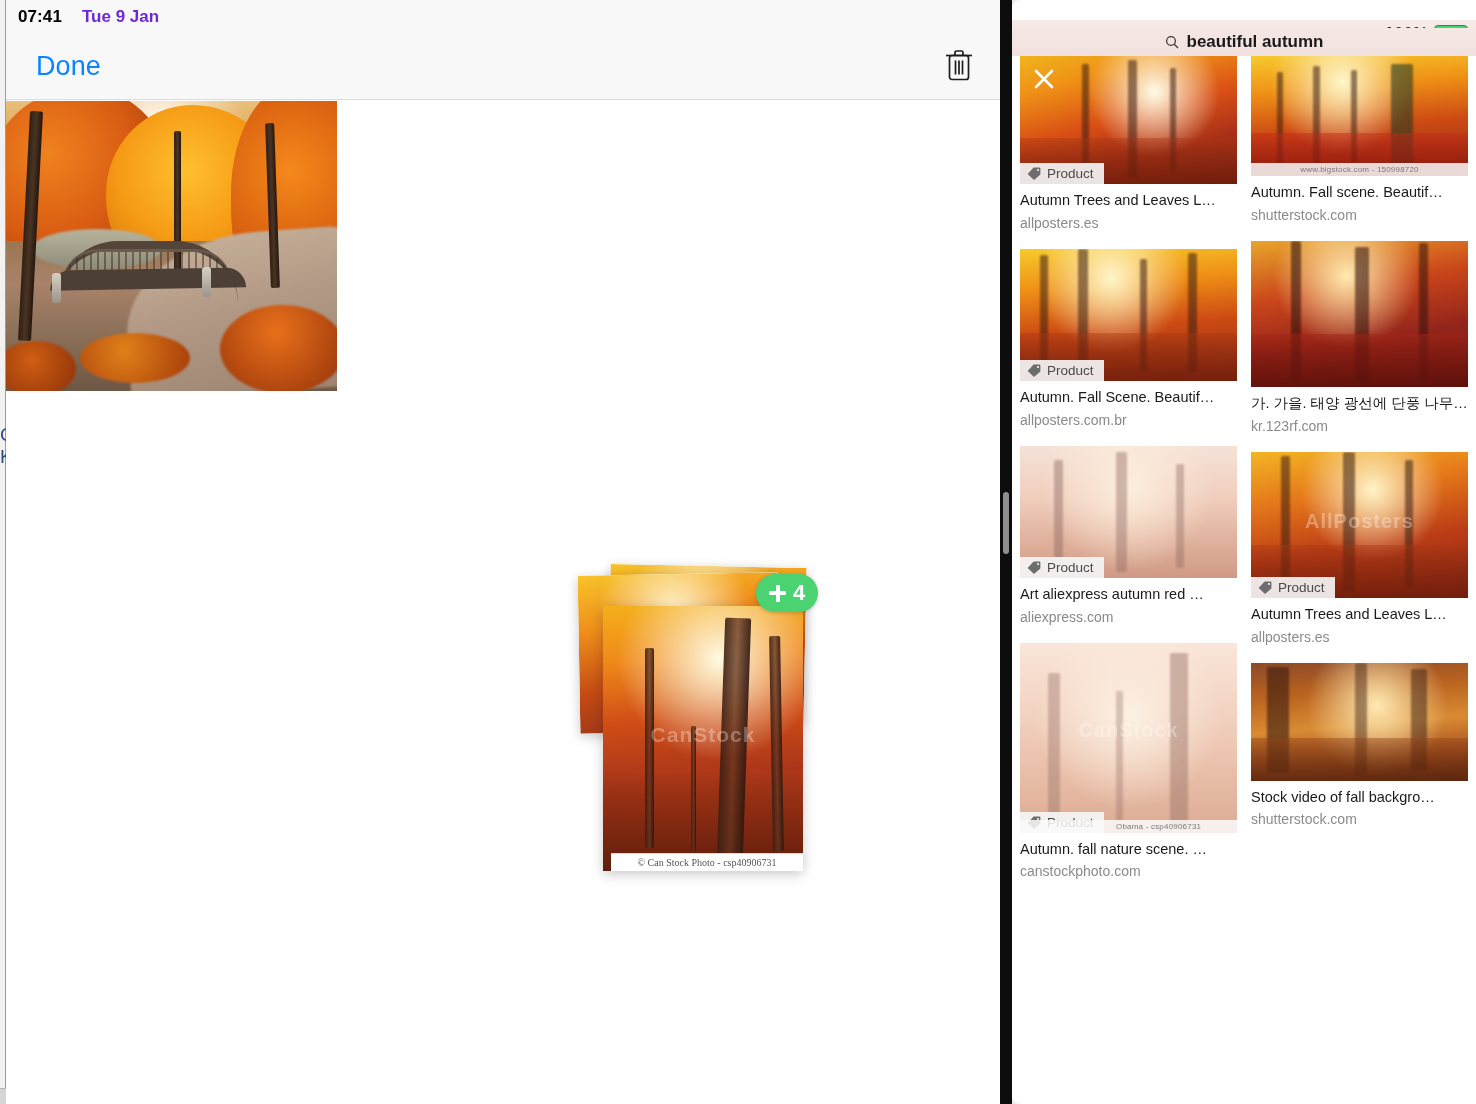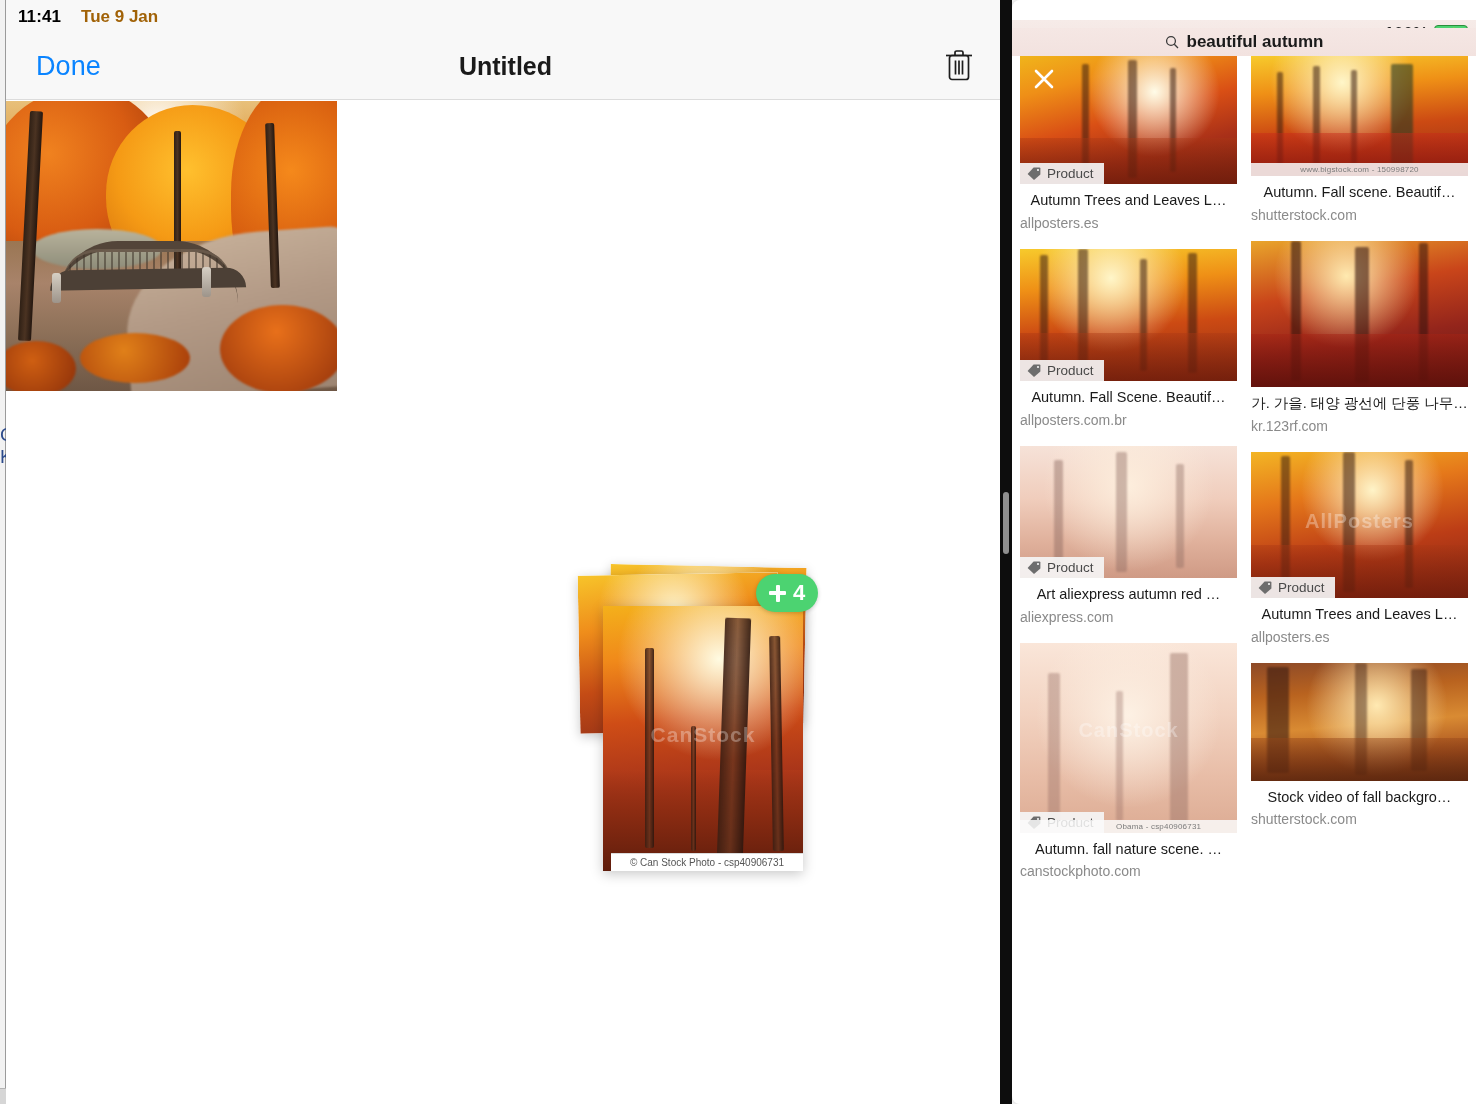--- a/index.html
+++ b/index.html
@@ -94,21 +94,21 @@
   }
   .status-time {
     font-size: 17px;
     font-weight: 600;
     color: #000;
     letter-spacing: .1px;
   }
   .status-date {
     font-size: 17px;
     font-weight: 600;
-    color: #a16207;
+    color: #6d28d9;
   }
 
   .navbar {
     position: absolute;
     left: 0; top: 34px;
     width: 100%; height: 66px;
     background: #f8f8f8;
     border-bottom: 1px solid #dcdcdc;
     display: flex;
     align-items: center;
@@ -315,20 +315,21 @@
     position: absolute;
     left: 8px; right: 0; bottom: 0;
     height: 18px;
     background: #ffffff;
     border-top: 1px solid #dadada;
     font-size: 10px;
     color: #555;
     display: flex;
     align-items: center;
     justify-content: center;
+    font-family: Liberation Serif, serif;
   }
   .drag-badge {
     position: absolute;
     left: 185px; top: 18px;
     min-width: 62px; height: 38px;
     padding: 0 13px;
     background: #4cd371;
     border-radius: 19px;
     display: flex;
     align-items: center;
@@ -476,21 +477,20 @@
     overflow: hidden;
     background: #c86b2a;
   }
   .card-title {
     font-size: 14.5px;
     color: #1a1a1a;
     line-height: 1.3;
     margin-top: 7px;
     white-space: nowrap;
     overflow: hidden;
-    text-align: center;
   }
   .card-domain {
     font-size: 14px;
     color: #8a8a8a;
     margin-top: 5px;
     white-space: nowrap;
     overflow: hidden;
   }
   .badge-product {
     position: absolute;
@@ -588,27 +588,26 @@
     <div class="bg-bottom-blk"></div>
     <div class="bg-bottom-thumb"></div>
     <div class="bg-bottom-text">Safari needed for Obama m…</div>
     <div class="bg-bottom-div" style="left:510px"></div>
     <div class="bg-bottom-div" style="left:766px"></div>
   </div>
 
   <div class="left-pane">
 
     <div class="statusbar">
-      <span class="status-time">11:41</span>
+      <span class="status-time">07:41</span>
       <span class="status-date">Tue 9 Jan</span>
     </div>
 
     <div class="navbar">
       <button class="nav-done">Done</button>
-      <div class="nav-title">Untitled</div>
       <div class="nav-trash">
         <span>
           <svg width="30" height="33" viewBox="0 0 30 33" fill="none" stroke="#1d1d1d" stroke-width="1.7">
             <rect x="5.5" y="7.5" width="19" height="24" rx="2.5"></rect>
             <path d="M2 7.5 H28"></path>
             <path d="M11 7.5 V4.6 a1.6 1.6 0 0 1 1.6-1.6 h4.8 a1.6 1.6 0 0 1 1.6 1.6 V7.5"></path>
             <path d="M11.5 12.5 V26.5 M15 12.5 V26.5 M18.5 12.5 V26.5"></path>
           </svg>
         </span>
       </div>

